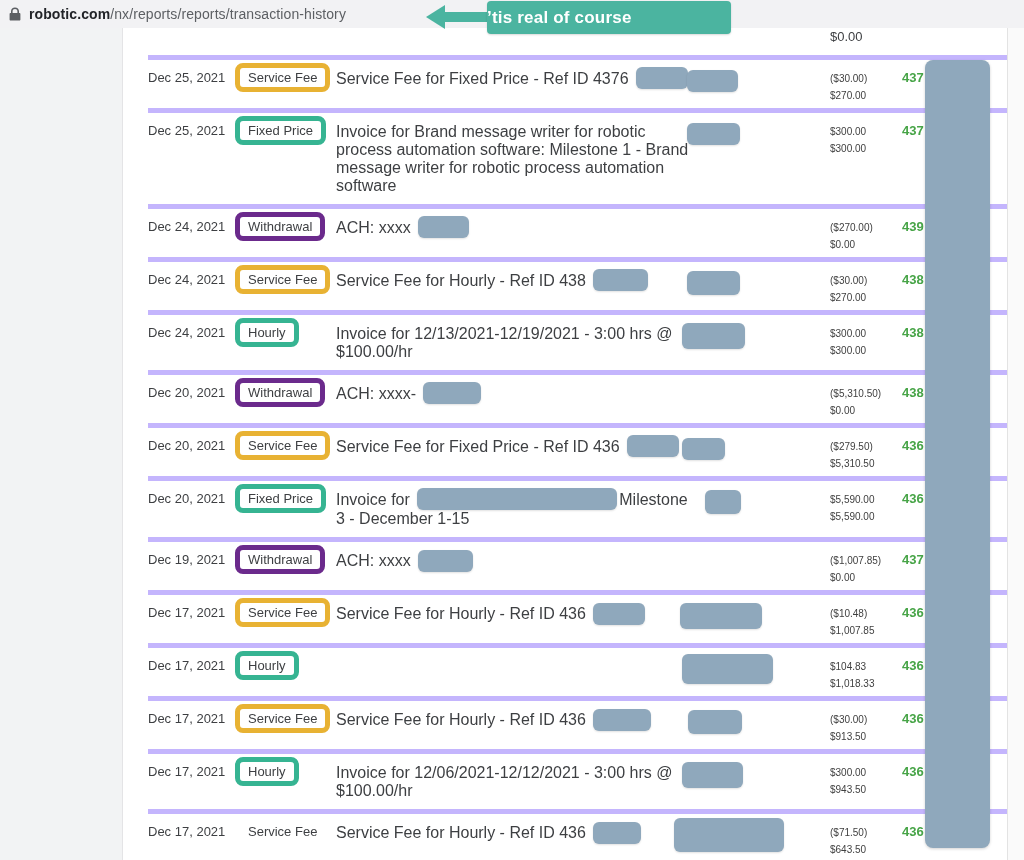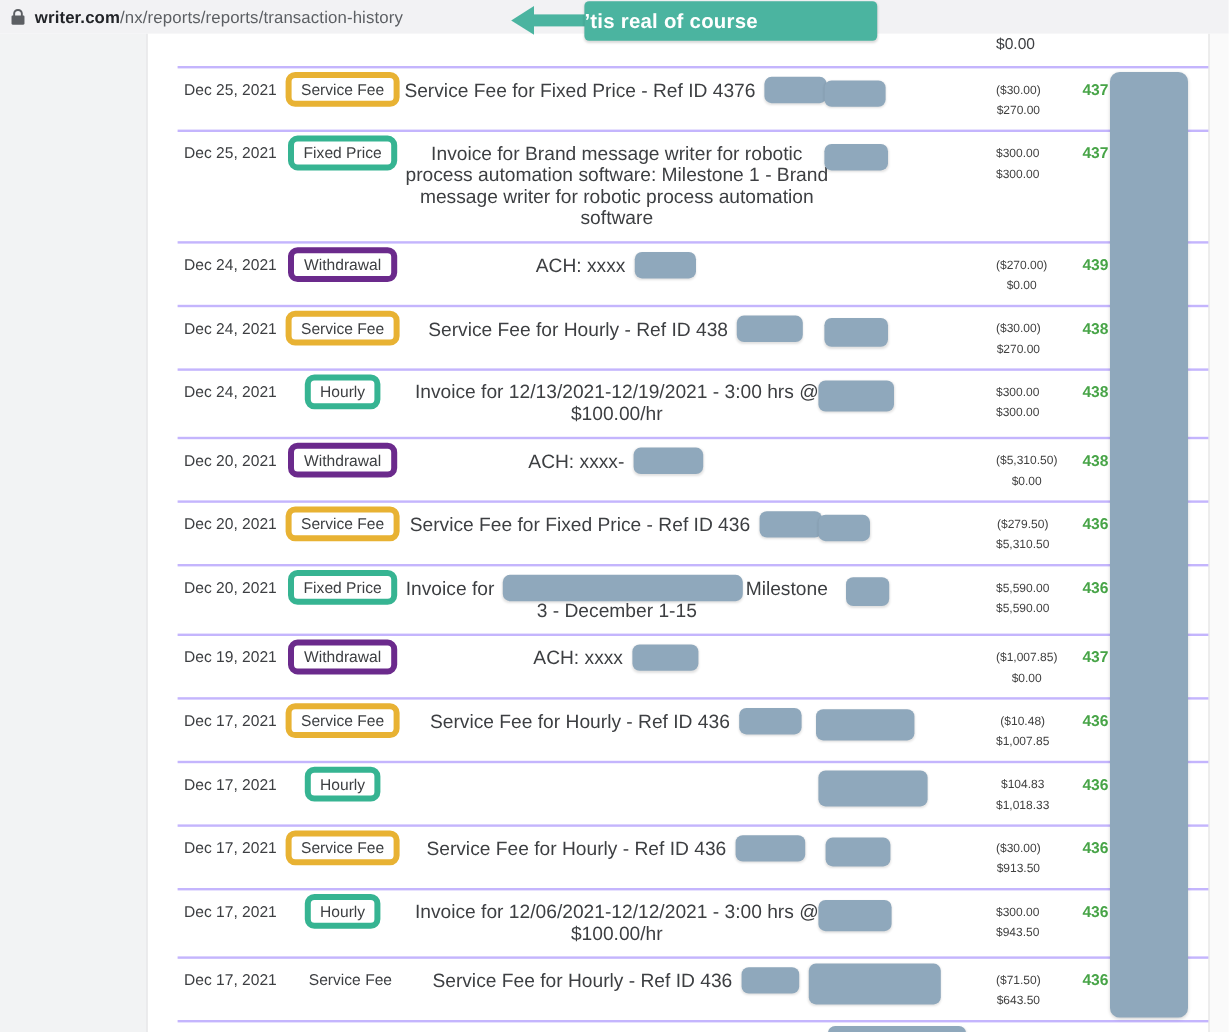--- a/index.html
+++ b/index.html
@@ -22,21 +22,21 @@
 
   
   .left-panel { position:absolute; left:0; top:28px; width:123px; height:832px; background:#f2f3f4; border-right:1px solid #e4e4e6; }
   .right-strip { position:absolute; left:1007px; top:28px; width:17px; height:832px; background:#fafafa; border-left:1px solid #e3e3e3; }
 
   
   .partial-balance { position:absolute; left:830px; top:29px; font-size:13px; color:#3d3f42; z-index:1; }
 
   
   .table { position:absolute; left:148px; top:55px; width:859px; }
-  .row { position:relative; border-top:2px solid #c4b5fd; min-height:53px; padding:10px 0 9px 0; display:flex; align-items:flex-start;text-align:center; }
+  .row { position:relative; border-top:5px solid #c4b5fd; min-height:53px; padding:10px 0 9px 0; display:flex; align-items:flex-start; }
   .col-date  { width:88px;  font-size:13px; color:#3d3f42; flex:0 0 auto; }
   .col-type  { width:100px; flex:0 0 auto; font-size:13px; color:#3d3f42; }
   .type-badge { display:inline-block; background:#fff; border-style:solid; border-width:5px; border-radius:8px; padding:2px 8px; margin-top:-8px; margin-left:-1px; }
   .type-plain { display:inline-block; padding-left:12px; }
   .col-desc  { width:356px; flex:0 0 auto; font-size:16px; color:#3d3f42; line-height:18px; }
   .redact { display:inline-block; vertical-align:middle; background:#8fa8bc; border-radius:6px; height:22px; margin:-3px 2px 0 3px; box-shadow:0 1px 2px rgba(0,0,0,0.12); }
   .client-redact { position:absolute; background:#8fa8bc; border-radius:6px; box-shadow:0 1px 2px rgba(0,0,0,0.12); }
   .col-amount { position:absolute; left:682px; top:10px; font-size:10px; color:#404040; line-height:17px; white-space:nowrap; }
   .col-ref { position:absolute; left:754px; top:10px; font-size:13px; font-weight:700; color:#47a447; white-space:nowrap; }
 
@@ -45,21 +45,21 @@
 </style>
 </head>
 <body>
 
 <div class="addr-bar">
   <span class="lock">
     <svg width="12" height="14" viewBox="0 0 12 14">
         <path fill="#5c5f63" d="M2 6V4.2C2 2.2 3.7 0.6 6 0.6S10 2.2 10 4.2V6h0.4c0.6 0 1 0.4 1 1v5.6c0 0.6-0.4 1-1 1H1.6c-0.6 0-1-0.4-1-1V7c0-0.6 0.4-1 1-1H2zm1.6 0h4.8V4.2c0-1.2-1-2.1-2.4-2.1S3.6 3 3.6 4.2V6z"></path>
       </svg>
   </span>
-  <span class="url"><span class="domain">writer.com</span><span class="path">/nx/reports/reports/transaction-history</span></span>
+  <span class="url"><span class="domain">robotic.com</span><span class="path">/nx/reports/reports/transaction-history</span></span>
 </div>
 
 <div class="arrow-head"></div>
 <div class="arrow-shaft"></div>
 <div class="callout">
   <span>’tis real of course</span>
 </div>
 
 <div class="left-panel"></div>
 <div class="right-strip"></div>

